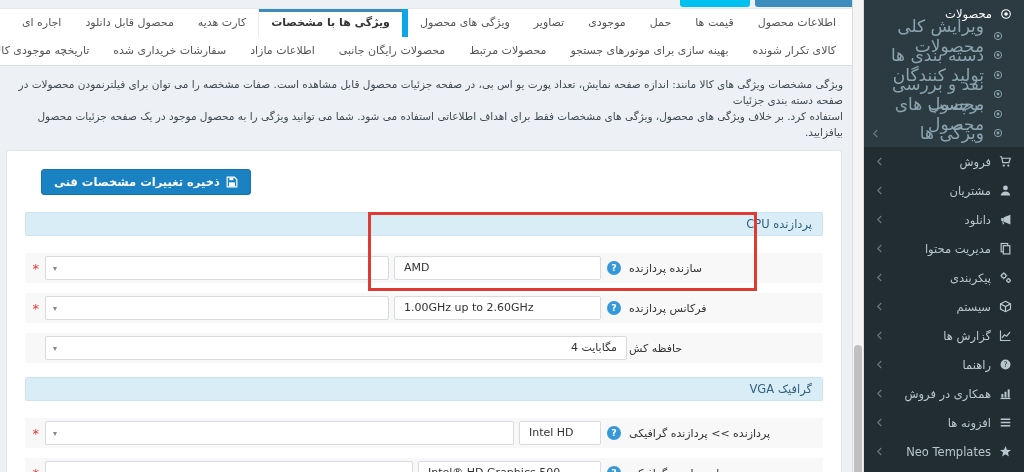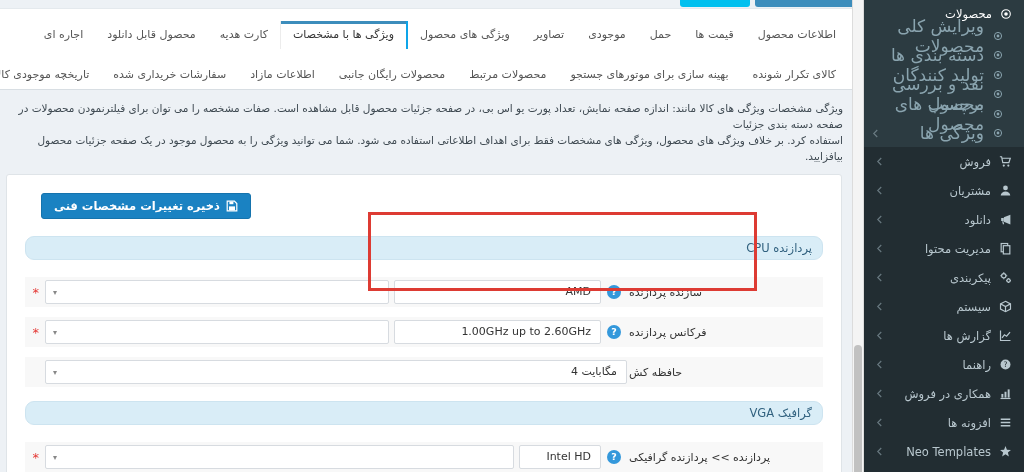--- a/index.html
+++ b/index.html
@@ -18,52 +18,52 @@
   
   .topbar { position:relative; height:8px; }
   .cut-btn { position:absolute; top:0; height:7px; border-radius:0 0 3px 3px; }
   .cut-btn.aqua  { left:680px; width:70px;  background:#00c0ef; }
   .cut-btn.steel { left:755px; width:103px; background:#3c8dbc; }
 
   
   .tabs-block { background:#fff; border-top:1px solid #e4e9ed; border-bottom:1px solid #d8dee3; }
   .tabs-row { display:flex; align-items:stretch; padding:0 4px; }
   .tab { padding:0 12px; line-height:28px; height:28px; font-size:11px; color:#555;
-         white-space:nowrap; cursor:pointer; position:relative;margin-top:12px; }
-  .tab.active { color:#333; background:#fff; border-left:1px solid #ececec; border-right:2px solid #0ea5e9; }
+         white-space:nowrap; cursor:pointer; position:relative; }
+  .tab.active { color:#333; background:#fff; border-left:1px solid #ececec; border-right:6px solid #0ea5e9;font-weight:bold; }
   .tab.active::before { content:""; position:absolute; top:0; left:0; right:0; height:3px; background:#3c8dbc; }
 
   
   .desc { padding:10px 9px 0 14px; font-size:10.5px; line-height:16px; color:#3f4a52; text-align:right; }
 
   
   .panel { margin:10px 10px 0 6px; background:#fff; border:1px solid #dfe4e8; border-radius:3px;
            padding:18px 18px 30px 18px; min-height:400px; }
   .save-btn { float:left; margin-left:16px; display:flex; align-items:center; gap:6px;
               background:#1a82c2; color:#fff; border:1px solid #1573ad; border-radius:3px;
               height:26px; padding:0 12px; font-size:11.5px; cursor:pointer;
               font-family:"DejaVu Sans","Liberation Sans",sans-serif;font-weight:bold; }
   .save-btn svg { flex:0 0 auto; }
   .panel-toolbar { height:26px; margin-bottom:17px; }
 
   .section-header { background:#d9edf7; border:1px solid #cde4f0; color:#31617f;
                     height:24px; line-height:22px; font-size:11.5px; padding:0 10px;
-                    border-radius:9px; margin-bottom:17px; }
+                    border-radius:2px; margin-bottom:17px; }
   .section + .section .section-header { margin-top:14px; }
 
   .spec-row { display:flex; align-items:center; background:#f8f8f8; height:30px;
               padding:0 4px; margin-bottom:10px; }
   .spec-label { width:192px; font-size:11px; color:#333; text-align:left; padding-left:2px;
                 white-space:nowrap; overflow:hidden; }
   .help-icon { width:14px; height:14px; border-radius:50%; background:#3498db; color:#fff;
                font-size:9.5px; font-weight:bold; line-height:14px; text-align:center;
                margin:0 6px; flex:0 0 auto; cursor:pointer; }
   .value-box { height:24px; line-height:22px; background:#fff; border:1px solid #d7dbe0;
                border-radius:2px; font-size:11px; color:#333; padding:0 9px;
-               direction:ltr; text-align:right; white-space:nowrap; overflow:hidden;
+               direction:ltr; text-align:left; white-space:nowrap; overflow:hidden;
                margin-left:5px; flex:0 0 auto; }
   .select-box { position:relative; flex:1 1 auto; height:24px; background:#fff;
                 border:1px solid #d7dbe0; border-radius:2px; cursor:pointer; }
   .select-box .caret { position:absolute; left:7px; top:50%; transform:translateY(-50%);
                        font-size:8px; color:#888; }
   .select-box .select-value { position:absolute; right:9px; top:0; line-height:22px;
                               font-size:11px; color:#333; direction:ltr; }
   .req { color:#e53935; font-size:13px; margin:0 6px 0 2px; width:8px; flex:0 0 auto; }
   .req-spacer { width:16px; flex:0 0 auto; }
 

